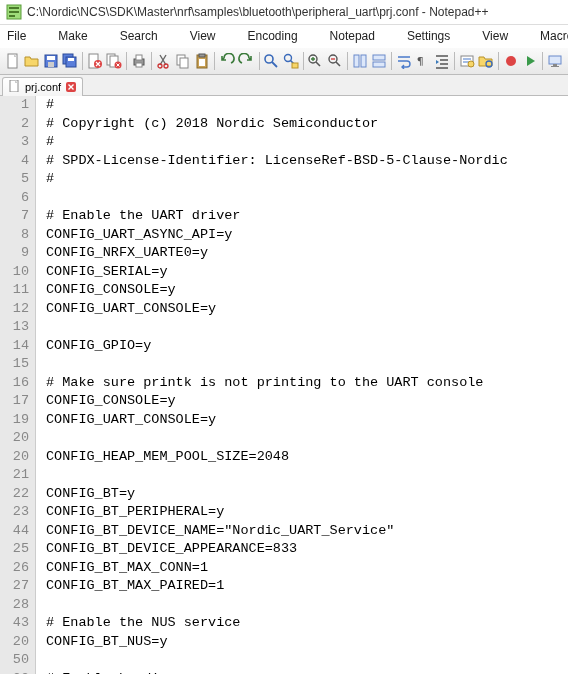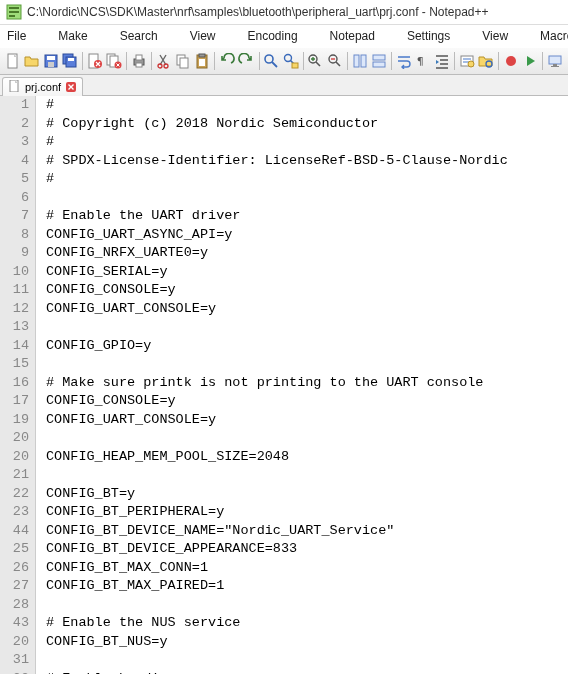--- a/index.html
+++ b/index.html
@@ -360,17 +360,17 @@
       <div class="ln">21</div>
       <div class="ln">22</div>
       <div class="ln">23</div>
       <div class="ln">44</div>
       <div class="ln">25</div>
       <div class="ln">26</div>
       <div class="ln">27</div>
       <div class="ln">28</div>
       <div class="ln">43</div>
       <div class="ln">20</div>
-      <div class="ln">31</div>
+      <div class="ln">50</div>
       <div class="ln">32</div>
     </div>
   <div class="code" id="code"><div class="line">#</div><div class="line"># Copyright (c) 2018 Nordic Semiconductor</div><div class="line">#</div><div class="line"># SPDX-License-Identifier: LicenseRef-BSD-5-Clause-Nordic</div><div class="line">#</div><div class="line"></div><div class="line"># Enable the UART driver</div><div class="line">CONFIG_UART_ASYNC_API=y</div><div class="line">CONFIG_NRFX_UARTE0=y</div><div class="line">CONFIG_SERIAL=y</div><div class="line">CONFIG_CONSOLE=y</div><div class="line">CONFIG_UART_CONSOLE=y</div><div class="line"></div><div class="line">CONFIG_GPIO=y</div><div class="line"></div><div class="line"># Make sure printk is not printing to the UART console</div><div class="line">CONFIG_CONSOLE=y</div><div class="line">CONFIG_UART_CONSOLE=y</div><div class="line"></div><div class="line">CONFIG_HEAP_MEM_POOL_SIZE=2048</div><div class="line"></div><div class="line">CONFIG_BT=y</div><div class="line">CONFIG_BT_PERIPHERAL=y</div><div class="line">CONFIG_BT_DEVICE_NAME="Nordic_UART_Service"</div><div class="line">CONFIG_BT_DEVICE_APPEARANCE=833</div><div class="line">CONFIG_BT_MAX_CONN=1</div><div class="line">CONFIG_BT_MAX_PAIRED=1</div><div class="line"></div><div class="line"># Enable the NUS service</div><div class="line">CONFIG_BT_NUS=y</div><div class="line"></div><div class="line"># Enable bonding</div></div>
 </div>
 
 </body></html>

